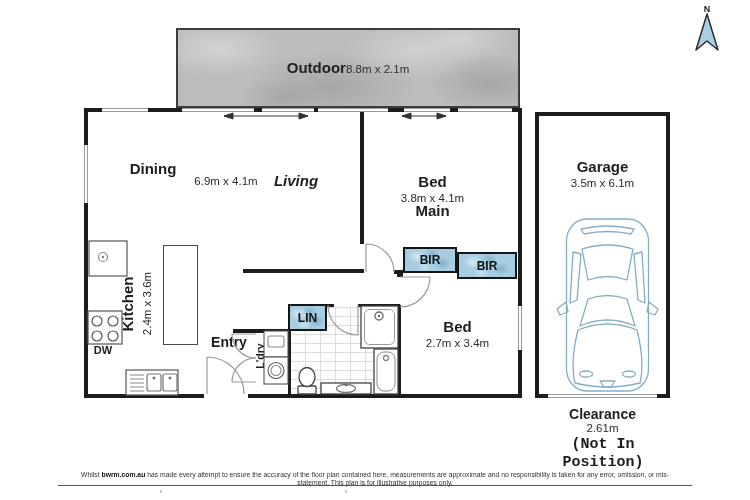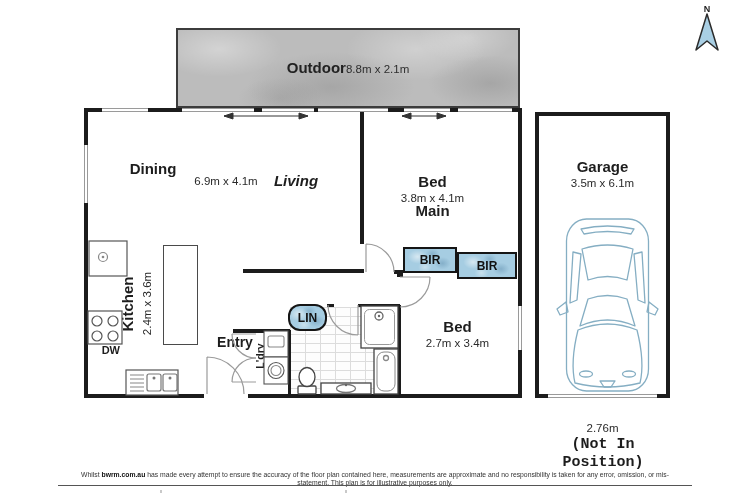--- a/index.html
+++ b/index.html
@@ -18,21 +18,21 @@
            radial-gradient(90px 40px at 12% 25%, rgba(255,255,255,.35), transparent 70%),
            radial-gradient(120px 50px at 45% 75%, rgba(110,110,110,.28), transparent 70%),
            radial-gradient(100px 45px at 70% 25%, rgba(255,255,255,.3), transparent 70%),
            radial-gradient(90px 40px at 92% 70%, rgba(100,100,100,.25), transparent 70%),
            radial-gradient(60px 30px at 30% 90%, rgba(120,120,120,.22), transparent 70%),
            radial-gradient(70px 35px at 85% 10%, rgba(255,255,255,.28), transparent 70%);}
   .outdoor .nm{font-size:15px;font-weight:600;line-height:18px;color:#222;}
   .outdoor .dm{font-size:11.5px;color:#2e2e2e;margin-top:1px;}
   .room-label{position:absolute;font-size:15px;font-weight:600;text-align:center;line-height:18px;}
   .dims{position:absolute;font-size:11.5px;color:#2a2a2a;text-align:center;line-height:13px;}
-  .small-label{position:absolute;font-size:11px;font-weight:600;text-align:right;}
+  .small-label{position:absolute;font-size:11px;font-weight:600;text-align:center;}
   .vtext{position:absolute;transform:rotate(-90deg);white-space:nowrap;}
   .blue-box{position:absolute;box-sizing:border-box;border:2.5px solid #151515;
          display:flex;align-items:center;justify-content:center;
          font-size:12px;font-weight:600;color:#111;
          background-color:#a6cde2;
          background-image:
            radial-gradient(14px 10px at 25% 35%, rgba(255,255,255,.55), transparent 70%),
            radial-gradient(12px 9px at 75% 65%, rgba(70,120,155,.35), transparent 70%),
            radial-gradient(10px 8px at 55% 22%, rgba(70,120,155,.3), transparent 70%),
            radial-gradient(10px 8px at 40% 82%, rgba(255,255,255,.4), transparent 70%);}
@@ -90,21 +90,21 @@
   <div class="gap" style="left:204px;top:394px;width:44px;height:4px;"></div>
 
   <div class="bench" style="left:163px;top:245px;width:35px;height:100px;"></div>
 
   <div class="blue-box" style="left:403px;top:247px;width:54px;height:26px;">
     <span>BIR</span>
   </div>
   <div class="blue-box" style="left:457px;top:252px;width:60px;height:27px;">
     <span>BIR</span>
   </div>
-  <div class="blue-box" style="left:288px;top:304px;width:39px;height:27px;border-radius:12px;">
+  <div class="blue-box" style="left:288px;top:304px;width:39px;height:27px;">
     <span>LIN</span>
   </div>
 
   <div class="garage-box"></div>
   <div class="wall" style="left:535px;top:394px;width:13px;height:4px;"></div>
   <div class="wall" style="left:657px;top:394px;width:13px;height:4px;"></div>
   <div class="win-h" style="left:548px;top:394px;width:109px;"></div>
 
   <div class="room-label" style="left:118px;top:160px;width:70px;text-align:center;">Dining</div>
   <div class="dims" style="left:186px;top:175px;width:80px;">6.9m x 4.1m</div>
@@ -114,27 +114,28 @@
   <div class="room-label" style="left:385px;top:173px;width:95px;">Bed</div>
   <div class="dims" style="left:385px;top:192px;width:95px;">3.8m x 4.1m</div>
 
   <div class="room-label" style="left:410px;top:318px;width:95px;">Bed</div>
   <div class="dims" style="left:410px;top:337px;width:95px;">2.7m x 3.4m</div>
 
   <div class="vtext room-label" style="left:100px;top:295px;">Kitchen</div>
   <div class="vtext dims" style="left:116px;top:297px;">2.4m x 3.6m</div>
   <div class="small-label" style="left:86px;top:344px;width:34px;">DW</div>
 
-  <div class="room-label" style="left:210px;top:333px;width:50px;font-size:14px;">Entry</div>
+  <div class="room-label" style="left:204px;top:333px;width:50px;font-size:14px;">Entry</div>
   <div class="vtext" style="left:247px;top:350px;font-size:10.5px;font-weight:600;">L'dry</div>
 
   <div class="room-label" style="left:540px;top:158px;width:125px;">Garage</div>
   <div class="dims" style="left:540px;top:177px;width:125px;">3.5m x 6.1m</div>
 
-  <div class="dims" style="left:540px;top:422px;width:125px;">2.76m</div>
+  <div class="room-label" style="left:540px;top:405px;width:125px;font-size:14px;">Clearance</div>
+  <div class="dims" style="left:540px;top:422px;width:125px;">2.61m</div>
   <div class="room-label clear-note" style="left:528px;top:436px;width:150px;font-family:Liberation Mono, monospace;">(Not In Position)</div>
 
   <svg class="overlay" width="750" height="500" viewBox="0 0 750 500">
 
     <g stroke="#9b9b9b" stroke-width="1.2" fill="none">
       <path d="M207 394 L207 357 M207 357 A37 37 0 0 1 244 394"></path>
       <path d="M256 334 L232 334 M232 334 A24 24 0 0 0 256 358"></path>
       <path d="M256 382 L232 382 M232 382 A24 24 0 0 1 256 358"></path>
       <path d="M358 305 L358 335 M328 305 A30 30 0 0 0 358 335"></path>
       <path d="M366 272 L366 244 M366 244 A28 28 0 0 1 394 272"></path>

